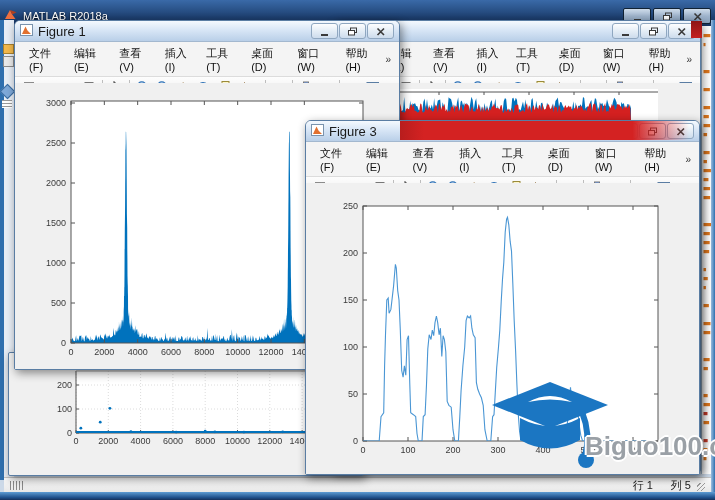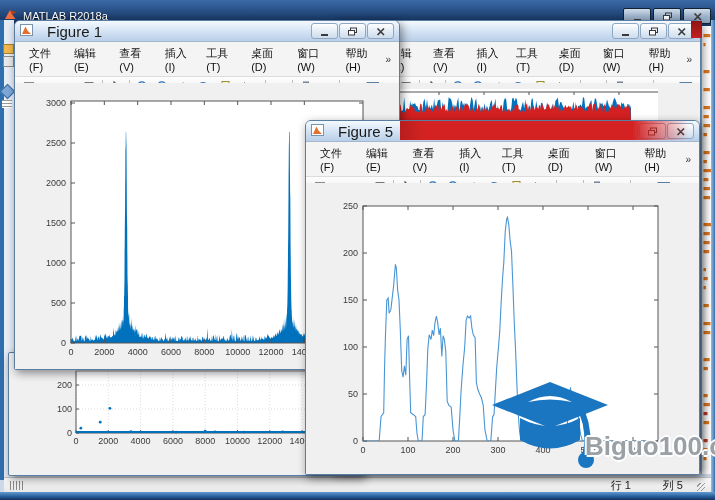--- a/index.html
+++ b/index.html
@@ -16,34 +16,34 @@
     background:linear-gradient(#cfdcea,#9fb4cc 50%,#8aa2bd);
     display:flex;align-items:center;justify-content:center;}
   #left-sliver{left:0;top:20px;width:14px;height:460px;
     background:linear-gradient(90deg,#2f6fae 0,#2f6fae 4px,#e7edf5 4px);}
   #right-border{left:711px;top:20px;width:4px;height:472px;background:linear-gradient(90deg,#9ec0e2,#2f6fae);}
   #editor-sliver{left:701px;top:26px;width:11px;height:448px;background:#fff;
     border-left:1px solid #9fb6cc;border-right:1px solid #9fb6cc;}
   #statusbar{left:4px;top:477px;width:707px;height:15px;
     background:linear-gradient(#fbfbfb,#e6e6e6);border-top:1px solid #c5c5c5;
     display:flex;align-items:center;font-size:11px;color:#222;}
-  #status-right{margin-left:auto;margin-right:28px;display:flex;gap:32px;}
+  #status-right{margin-left:auto;margin-right:20px;display:flex;gap:18px;}
   #grip{width:14px;height:9px;margin-left:6px;
     background:repeating-linear-gradient(90deg,#8a8a8a 0,#8a8a8a 1px,transparent 1px,transparent 3px);}
   #resize-dots{position:absolute;right:6px;bottom:2px;width:8px;height:8px;
     background:repeating-linear-gradient(135deg,transparent 0,transparent 2px,#9a9a9a 2px,#9a9a9a 3px);}
   #bottom-border{left:0;top:492px;width:715px;height:8px;
     background:linear-gradient(#5d9bd3,#1e4f8a 70%,#16305a);}
   
   .fig-window{position:absolute;background:#f0f0f0;border:1px solid #5a7da3;
     border-radius:6px 6px 2px 2px;box-shadow:2px 3px 10px rgba(0,0,0,.45);box-sizing:border-box;}
   .titlebar{height:20px;background:linear-gradient(#f4f9fe,#d8e6f6 45%,#b9cfe8);
     border-radius:5px 5px 0 0;display:flex;align-items:center;padding:0 5px;
     border-bottom:1px solid #a3b8cf;}
-  .title-text{font-size:15px;color:#1a1a1a;margin-left:14px;}
+  .title-text{font-size:13px;color:#1a1a1a;margin-left:5px;}
   .win-btns{margin-left:auto;display:flex;gap:1px;}
   .win-btn{width:25px;height:14px;border:1px solid #8fa7c0;border-radius:3px;
     background:linear-gradient(#fefefe,#e4edf6 50%,#cddcec);
     display:flex;align-items:center;justify-content:center;}
   .menubar{height:18px;background:#f4f4f4;display:flex;align-items:center;
     padding:8px 8px;border-bottom:1px solid #dcdcdc;}
   .menu-item{font-size:11px;color:#111;padding:0 6px;}
   .menu-overflow{margin-left:auto;font-size:10px;color:#333;}
   .toolbar{height:22px;background:linear-gradient(#fdfdfd,#e9e9e9);
     border-bottom:1px solid #cfcfcf;display:flex;align-items:center;padding:0 4px;}
@@ -581,21 +581,21 @@
       </svg>
   </div>
 </div>
 
 <div class="fig-window" id="fig5" style="left:305px;top:120px;width:395px;height:355px;">
   <div class="titlebar">
     <span><svg width="13" height="12" viewBox="0 0 13 12">
           <rect x="0.5" y="0.5" width="12" height="11" fill="#fff" stroke="#7a93ad"></rect>
           <path d="M2 10 L5.5 2.5 7.5 6.5 11 10 Z" fill="#e1702f"></path>
         </svg></span>
-    <span class="title-text">Figure 5</span>
+    <span class="title-text">Figure 3</span>
     <span class="win-btns">
         <span class="win-btn">
           <svg width="13" height="11" viewBox="0 0 13 11">
             <rect x="3" y="8" width="7" height="2" fill="#3a3a3a"></rect>
           </svg>
         </span>
         <span class="win-btn">
           <svg width="13" height="11" viewBox="0 0 13 11">
             <rect x="4.5" y="2" width="6" height="4.5" fill="none" stroke="#3a3a3a"></rect>
             <rect x="2.5" y="4.5" width="6" height="4.5" fill="#fff" stroke="#3a3a3a"></rect>

